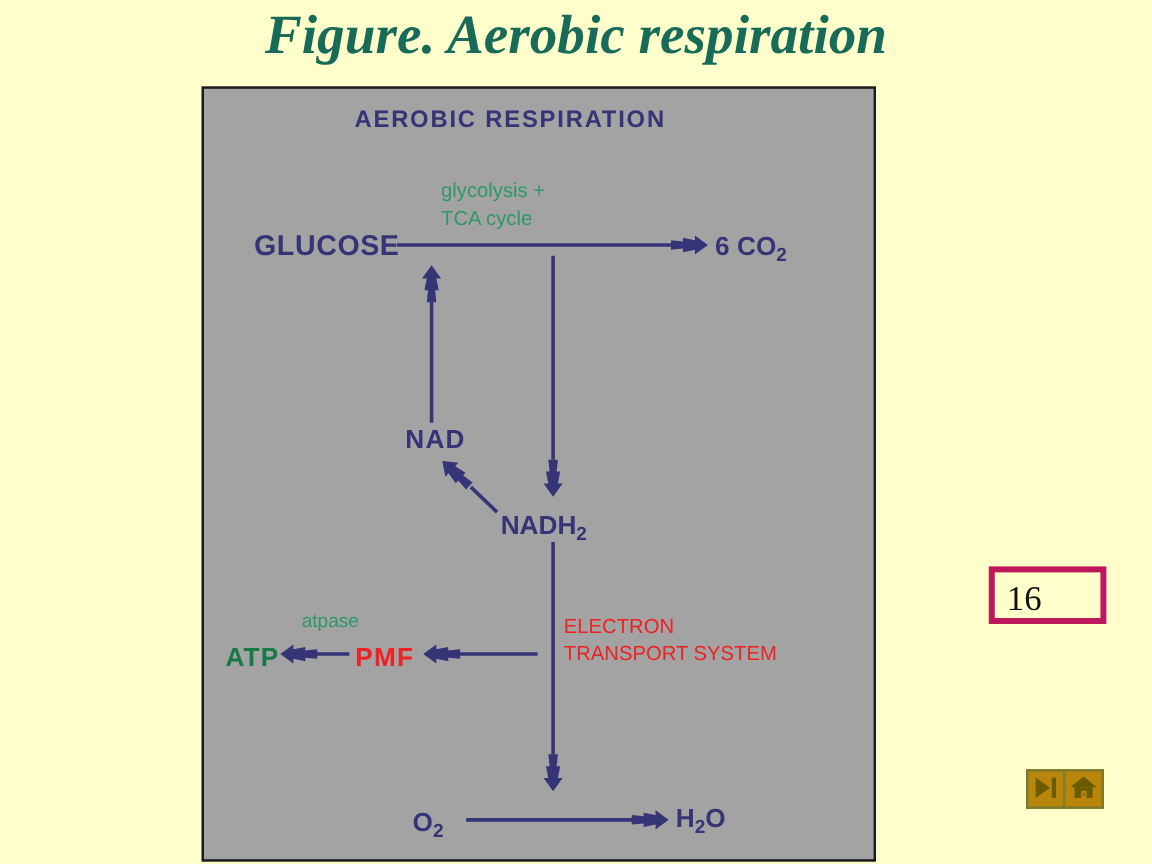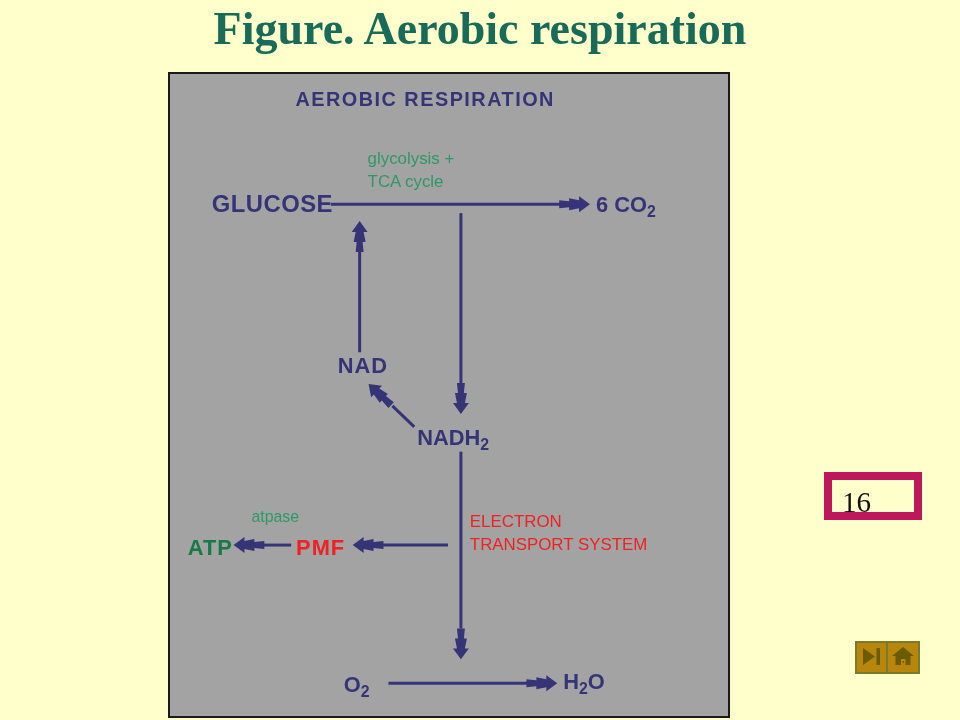--- a/index.html
+++ b/index.html
@@ -1,32 +1,32 @@
 <!DOCTYPE html>
 <html><head>
 <meta charset="utf-8">
 <style>
   html,body{margin:0;padding:0;}
   .slide{position:relative;width:960px;height:720px;background:#FFFFCC;overflow:hidden;
          font-family:"Liberation Sans",sans-serif;}
   .title{position:absolute;top:2px;left:0;width:100%;text-align:center;
          font-family:"Liberation Serif",serif;font-weight:bold;font-size:46px;
-         color:#186B58;letter-spacing:0px;}
+         color:#186B58;letter-spacing:0px;font-style:italic;}
   .diagram-box{position:absolute;left:168px;top:72px;width:562px;height:646px;
          background:#a3a3a3;border:2px solid #1a1a1a;box-sizing:border-box;}
   .diagram-box svg{display:block;width:100%;height:100%;}
   svg text{font-family:"Liberation Sans",sans-serif;}
   .t-navy{fill:#343477;font-weight:bold;}
   .t-green{fill:#2E9966;}
   .t-atp{fill:#157A45;font-weight:bold;}
   .t-red{fill:#EE2222;}
   .ln{stroke:#343477;stroke-width:3;fill:none;}
   .ah{fill:#343477;}
   .page-box{position:absolute;left:824px;top:472px;width:98px;height:48px;
-         border:8px solid #be185d;box-sizing:border-box;
+         border:5px solid #be185d;box-sizing:border-box;
          font-family:"Liberation Serif",serif;font-size:29px;color:#111;
          padding-left:10px;line-height:44px;}
   .nav{position:absolute;left:855px;top:641px;display:flex;}
   .nav button{width:33px;height:33px;margin:0;padding:0;background:#B8860B;
          border:2px solid #7A7A2E;display:flex;align-items:center;justify-content:center;
          cursor:pointer;}
   .nav button + button{border-left:1px solid #7A7A2E;margin-left:-1px;}
 </style>
 </head>
 <body>

